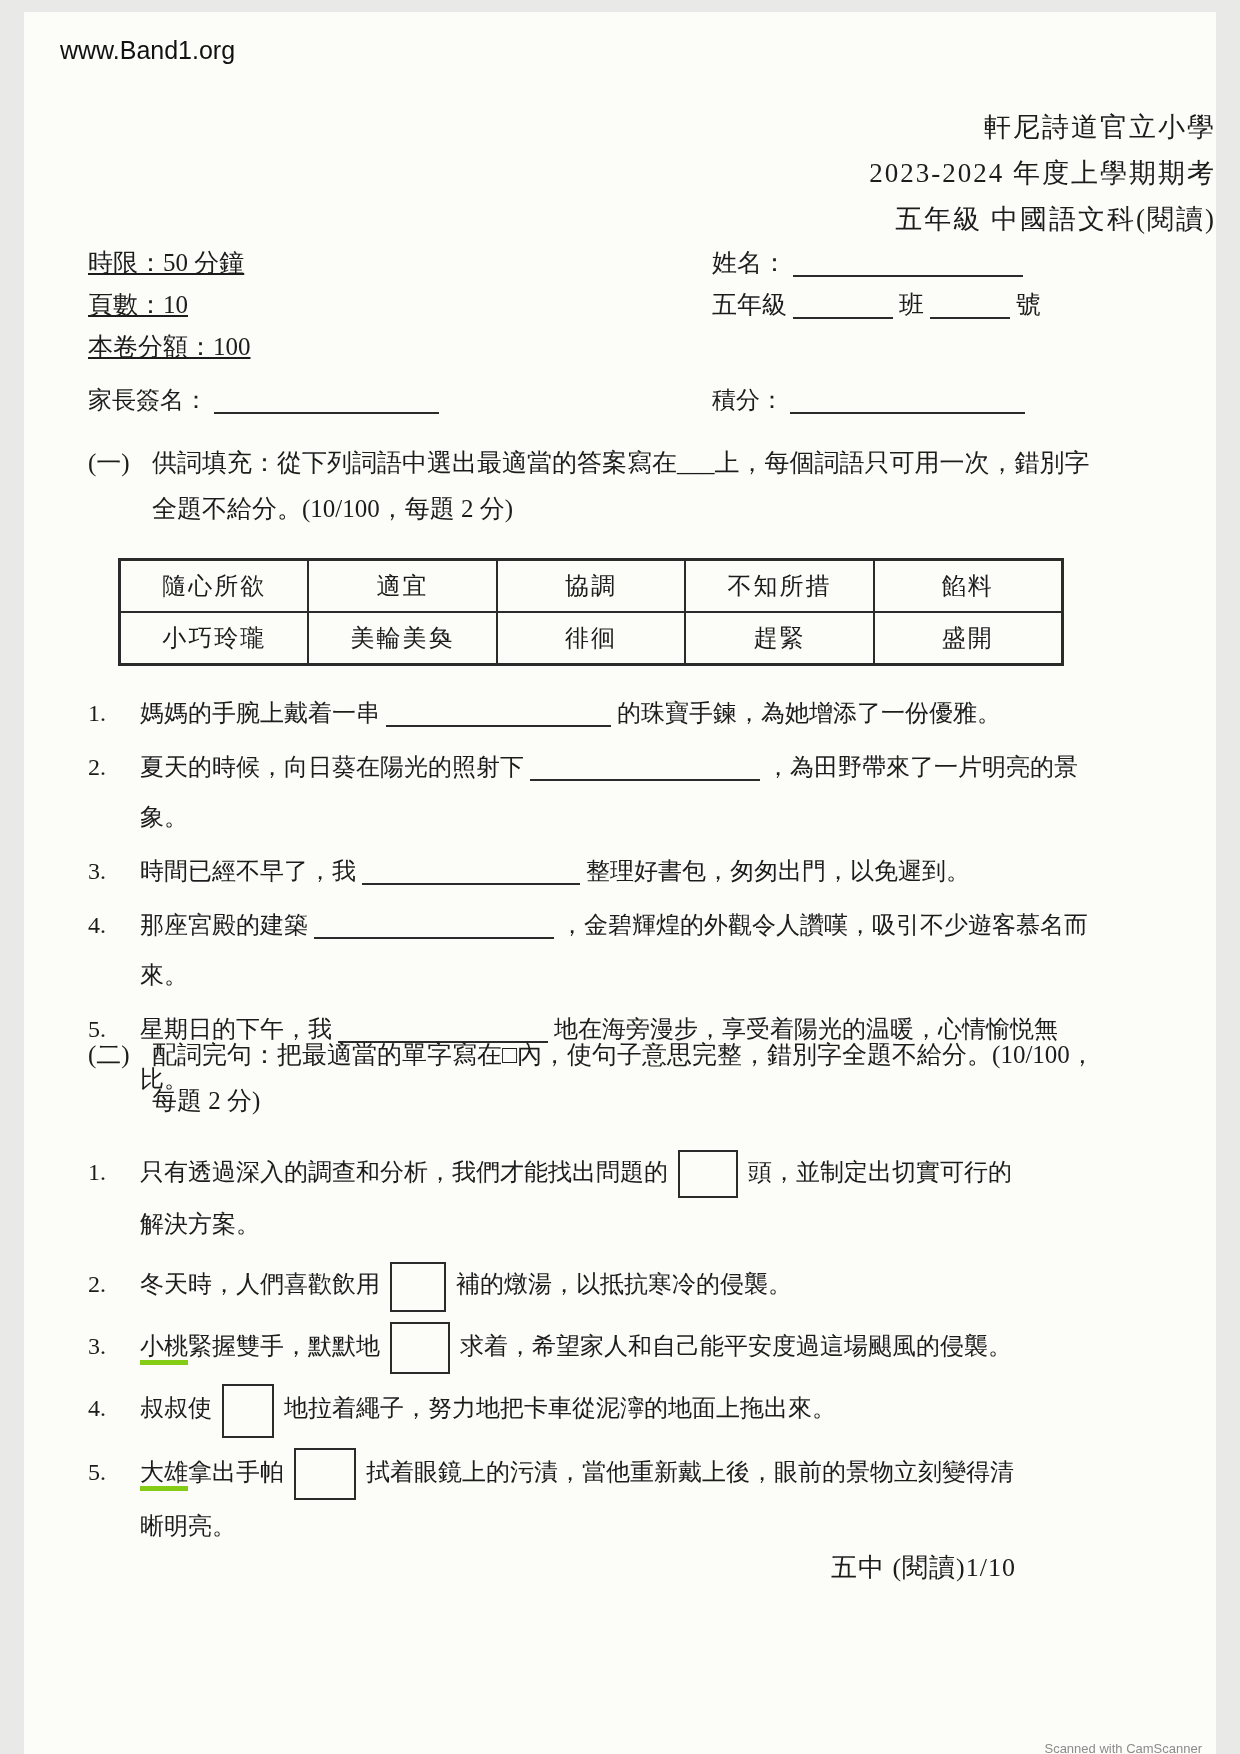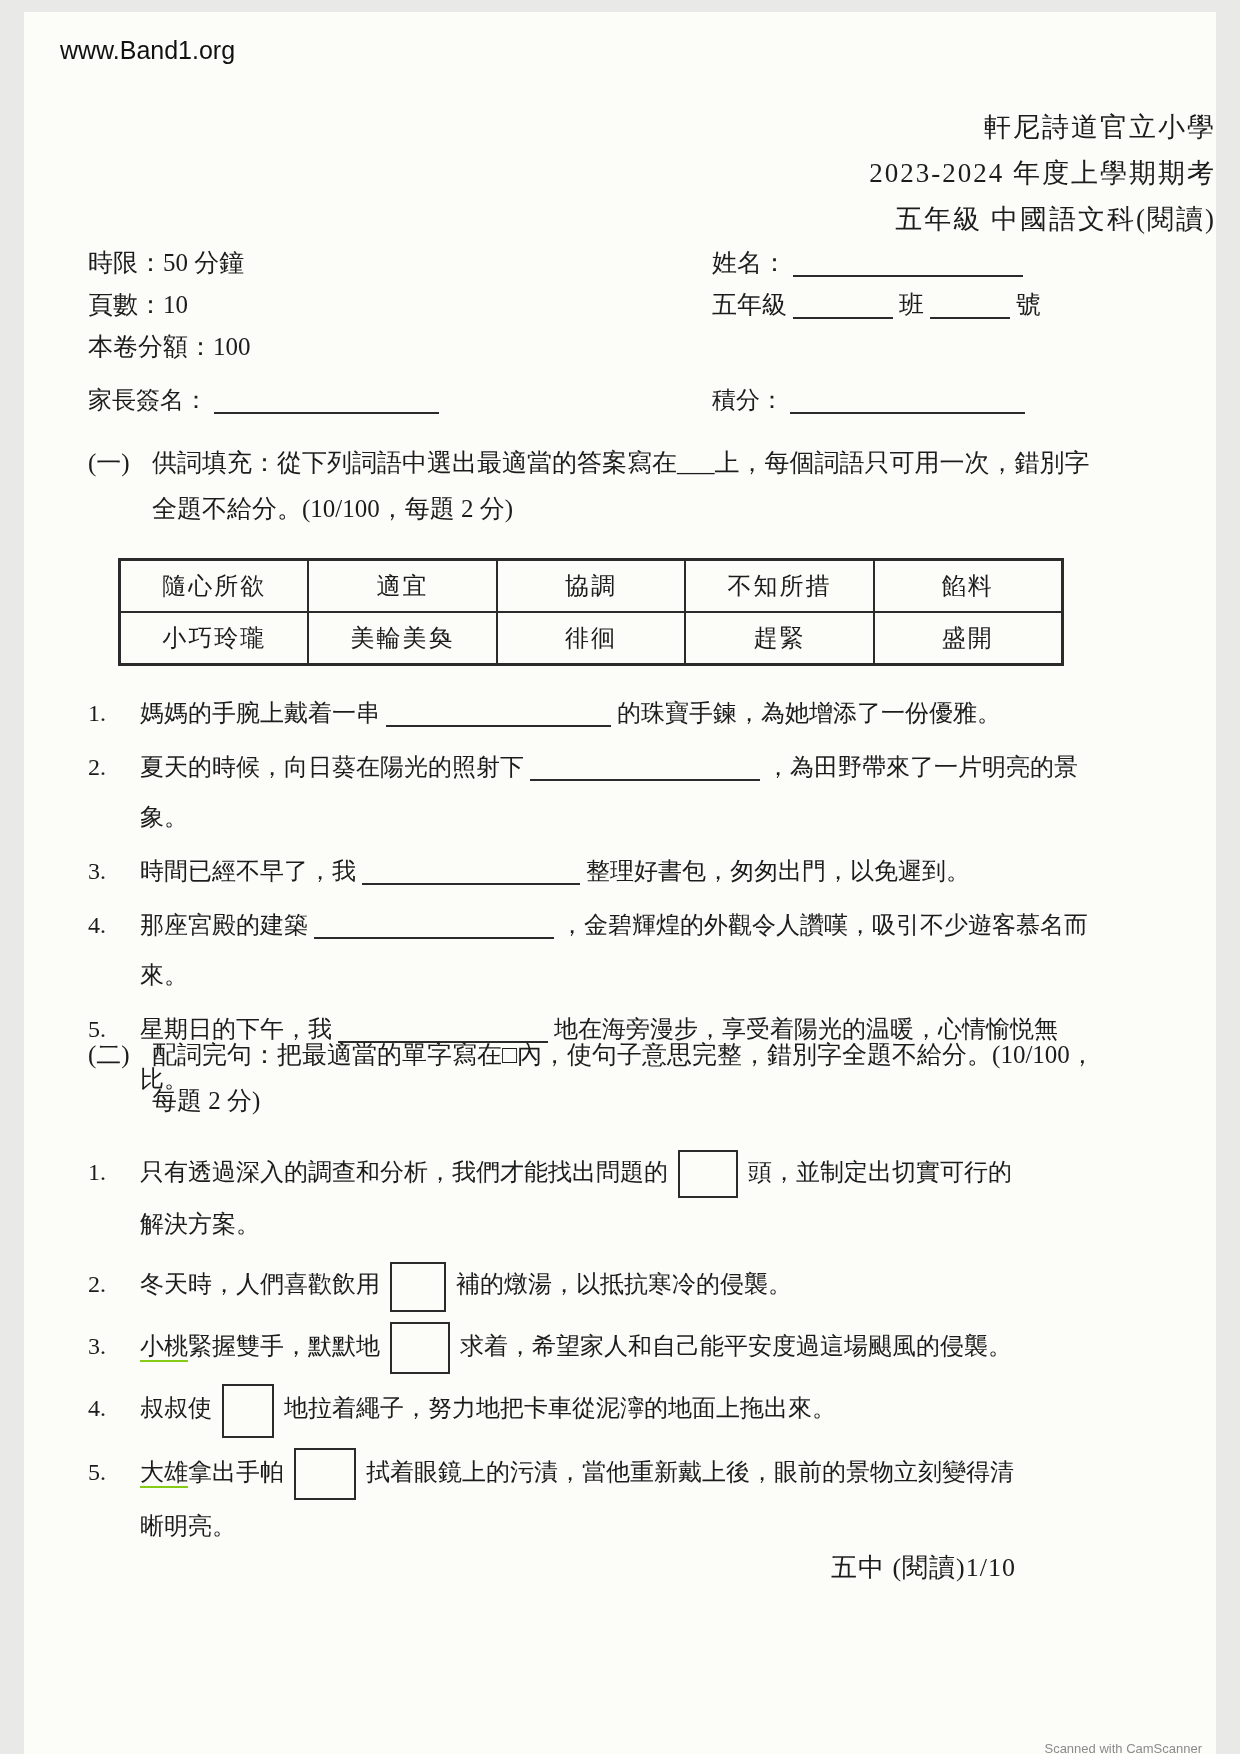--- a/index.html
+++ b/index.html
@@ -13,21 +13,21 @@
     color:#1c1c1c;
     overflow:hidden;
   }
   .watermark {
     position:absolute; left:36px; top:24px;
     font-family:"Liberation Sans", sans-serif;
     font-size:25px; color:#111;
   }
   .header { position:absolute; top:92px; left:0; width:100%; text-align:right; }
   .header > div { font-size:27px; letter-spacing:2px; line-height:46px; }
-  .info-left { position:absolute; left:64px; top:230px; font-size:25px; }
+  .info-left { position:absolute; left:64px; top:230px; font-size:25px;text-decoration:underline; }
   .info-left > div { line-height:42px; }
   .info-right { position:absolute; left:688px; top:230px; font-size:25px; }
   .info-right .row { line-height:42px; white-space:nowrap; }
   .blank {
     display:inline-block;
     border-bottom:2px solid #2b2b2b;
     height:1em;
     vertical-align:-6px;
     margin:0 6px;
   }
@@ -57,21 +57,21 @@
   .sec2 .q { line-height:52px; margin-bottom:8px; }
   .qnum { flex:0 0 52px; }
   .qtext { flex:1; }
   .abox {
     display:inline-block;
     width:54px; height:46px;
     border:2px solid #2b2b2b;
     vertical-align:middle;
     margin:0 10px;
   }
-  .uname { border-bottom:2px solid #84cc16; padding-bottom:1px; }
+  .uname { border-bottom:5px solid #84cc16; padding-bottom:1px; }
   .footer-page {
     position:absolute; right:200px; top:1538px;
     font-size:26px; letter-spacing:1px;
   }
   .scan-label {
     position:absolute; right:14px; bottom:10px;
     font-family:"Liberation Sans", sans-serif;
     font-size:13px; color:#8b8b8b;
   }
 </style>

